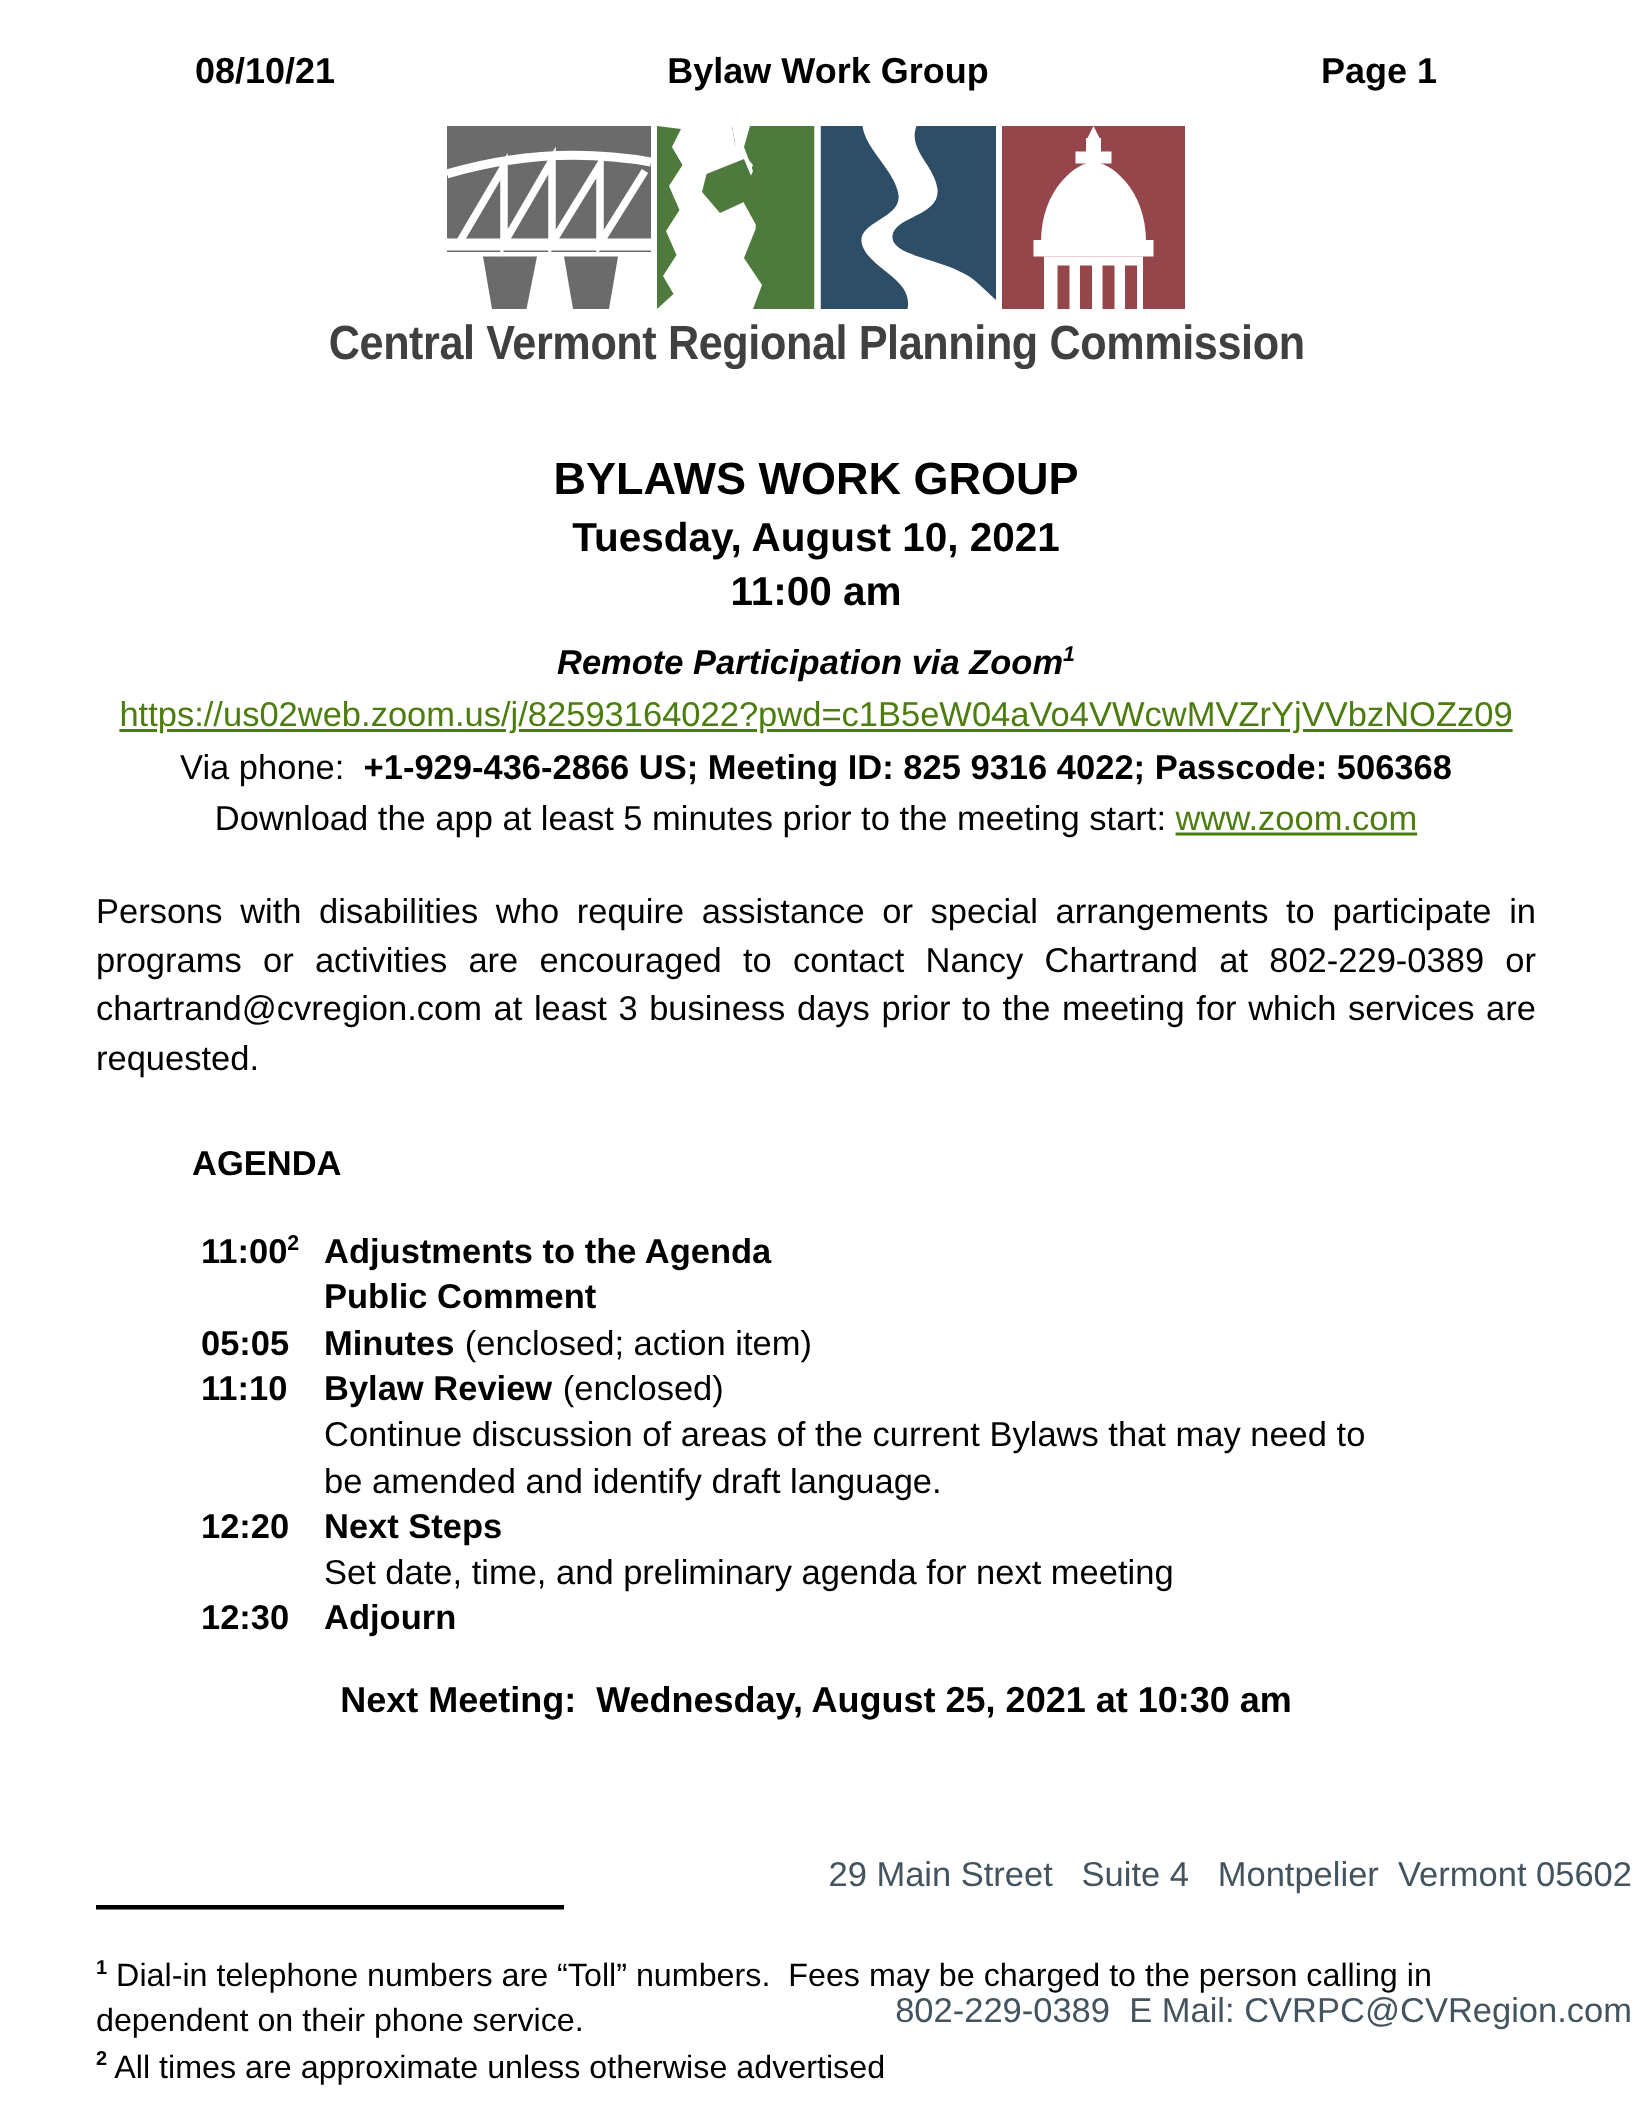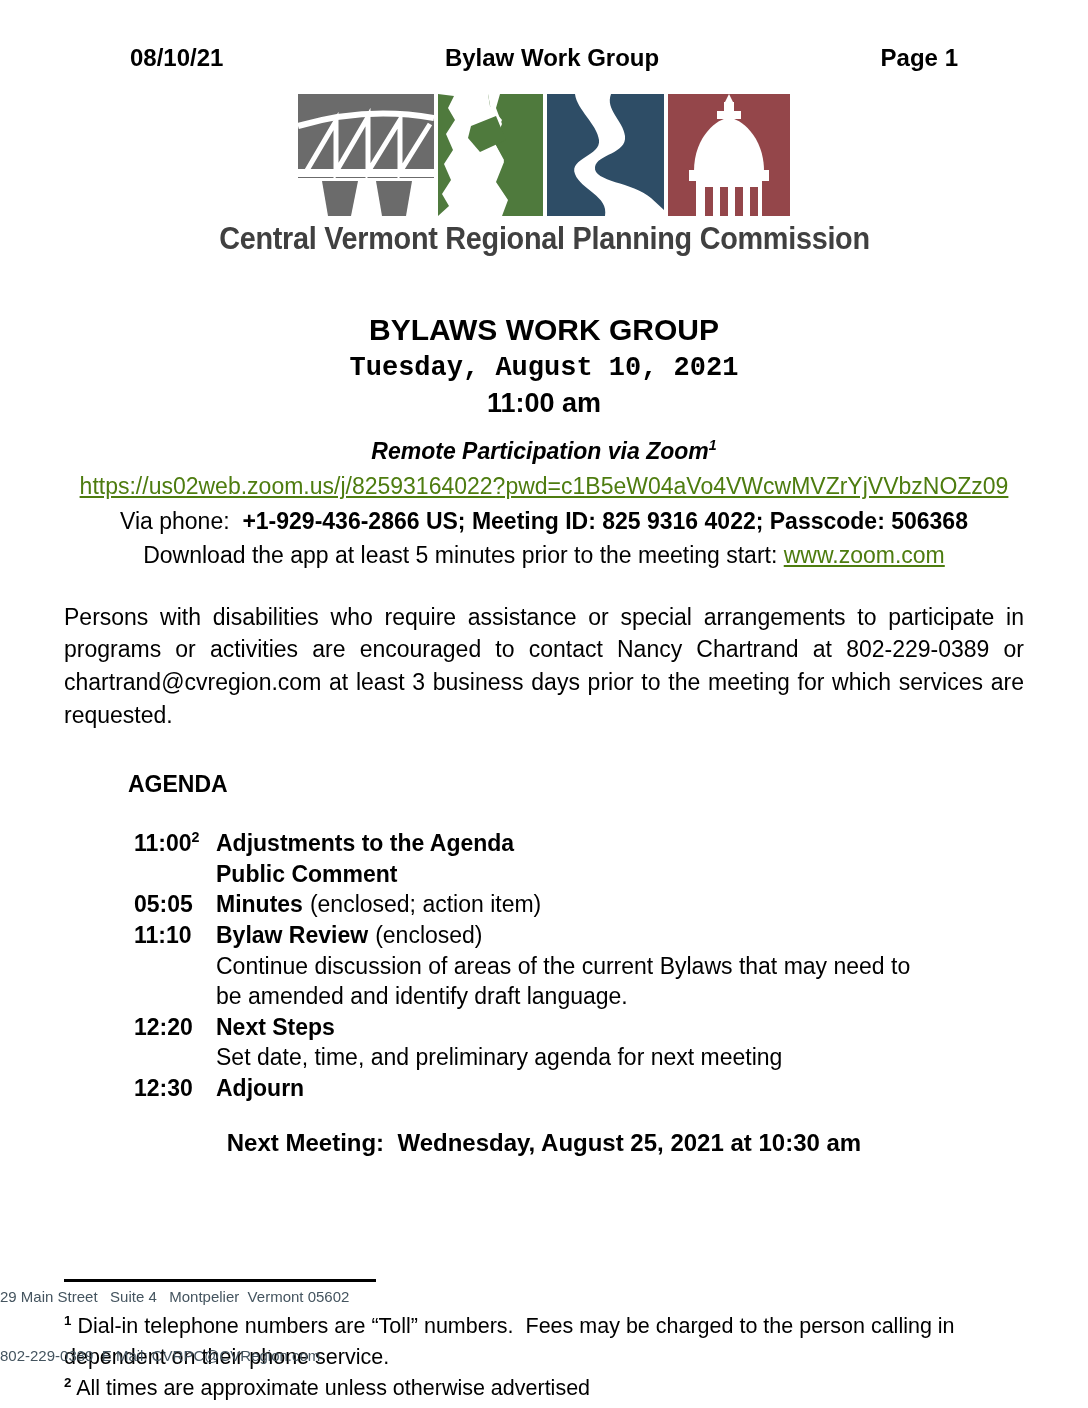--- a/index.html
+++ b/index.html
@@ -4,21 +4,21 @@
 <style>
   * { margin: 0; padding: 0; box-sizing: border-box; }
   html, body { background: #ffffff; }
   body {
     width: 1088px; height: 1408px;
     font-family: "Liberation Sans", sans-serif;
     color: #000000;
     position: relative;
     overflow: hidden;
   }
-  .page { padding: 44px 64px 0 64px; }
+  .page { padding: 34px 64px 0 64px; }
 
   
   .doc-header {
     display: flex; justify-content: space-between; align-items: baseline;
     padding: 0 66px;
     font-size: 24px; font-weight: bold;
   }
 
   
   .logo-block { margin-top: 22px; text-align: center; }
@@ -27,21 +27,21 @@
   .logo-wordmark {
     margin-top: 4px;
     color: #404040;
     font-size: 32px; font-weight: bold; letter-spacing: -0.3px;
   }
   .logo-wordmark span { display: inline-block; transform: scaleX(0.9); transform-origin: center; white-space: nowrap; }
 
   
   .title-block { margin-top: 56px; text-align: center; }
   .meeting-title { font-size: 30px; font-weight: bold; }
-  .meeting-date  { font-size: 27px; font-weight: bold; margin-top: 6px; font-family: Liberation Mono, monospace; }
+  .meeting-date  { font-size: 27px; font-weight: bold; margin-top: 6px; }
   .meeting-time  { font-size: 27px; font-weight: bold; margin-top: 5px; text-align: center; }
   .meeting-remote { font-size: 23px; font-weight: bold; font-style: italic; margin-top: 18px; }
   .zoom-link-line { margin-top: 8px; font-size: 23px; }
   a.doclink { color: #4d7c0f; text-decoration: underline; cursor: pointer; }
   .phone-line { margin-top: 8px; font-size: 23px; white-space: pre-wrap; }
   .phone-line .bold { font-weight: bold; }
   .download-line { margin-top: 7px; font-size: 23px; }
 
   
   .notice {
@@ -72,22 +72,22 @@
     margin: 122px 0 10px 0;
     width: 312px; height: 3px; background: #000;
   }
   .footnotes { font-size: 21.5px; line-height: 1.42; margin-top: 29px; }
   .footnote { white-space: pre-wrap; }
   .footnote sup { font-weight: bold; }
 
   
   .doc-footer {
     position: absolute; left: 0; right: 0; bottom: 22px;
-    text-align: left; color: #44545f;
-    font-size: 15px; line-height: 1.32; white-space: pre-wrap;
+    text-align: right; color: #44545f;
+    font-size: 23px; line-height: 1.32; white-space: pre-wrap;
   }
 </style>
 </head>
 <body>
 
 <div class="page">
 
   <div class="doc-header">
     <span>08/10/21</span>
     <span>Bylaw Work Group</span>

